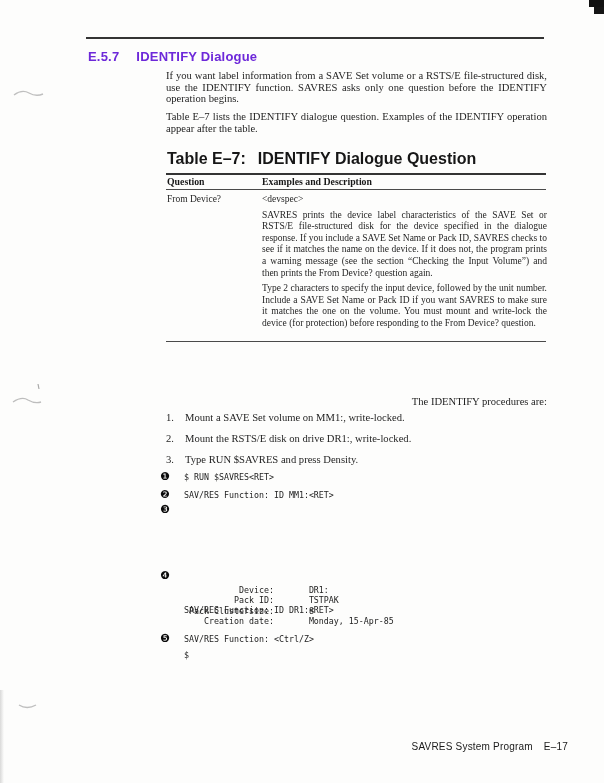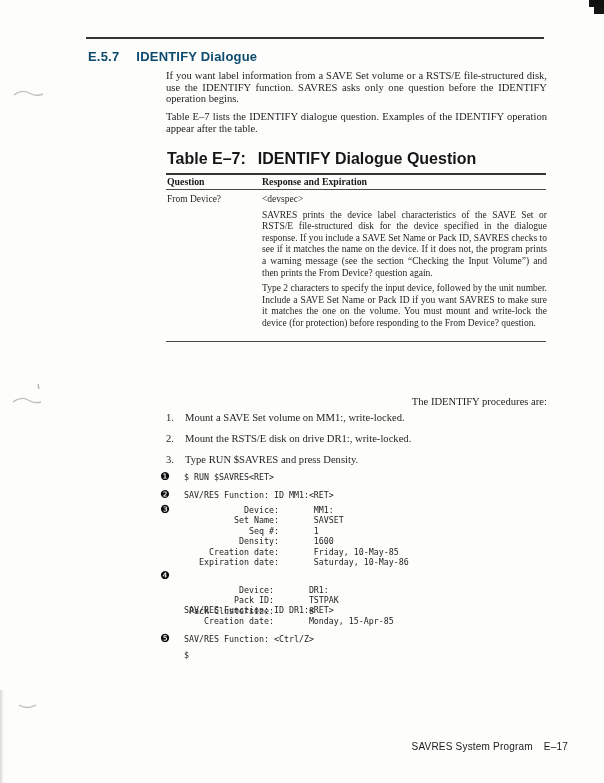--- a/index.html
+++ b/index.html
@@ -21,21 +21,21 @@
   .pencil { position: absolute; left: 0; top: 0; pointer-events: none; }
   
   .rule { position: absolute; background: #343434; }
   .rule-top      { left: 86px;  top: 37px;  width: 458px; height: 2px; }
   .rule-tbl-top  { left: 166px; top: 173px; width: 380px; height: 2px; }
   .rule-tbl-head { left: 166px; top: 189px; width: 380px; height: 1px; background:#4a4a4a; }
   .rule-tbl-bot  { left: 166px; top: 341px; width: 380px; height: 1px; background:#4a4a4a; }
   
   .heading { position: absolute; left: 88px; top: 49px; display: flex; gap: 17px;
     font-family: "Liberation Sans", sans-serif; font-weight: bold; font-size: 13px;
-    letter-spacing: .2px; color: #0c4a6e; }
+    letter-spacing: .2px; color: #6d28d9; }
   
   .body-par { position: absolute; left: 166px; width: 381px; font-size: 10.6px;
     line-height: 11.5px; text-align: justify; color: #1f1f1f; }
   .p-intro1 { top: 70px; }
   .p-intro2 { top: 111px; }
   .p-example { top: 352px; }
   .p-proc { top: 396px; text-align: right; }
   
   .tbl-caption { position: absolute; left: 167px; top: 150px; display: flex; gap: 12px;
     font-family: "Liberation Sans", sans-serif; font-weight: bold; font-size: 16px; color: #161616; }
@@ -96,21 +96,21 @@
   <p class="body-par p-intro1">If you want label information from a SAVE Set volume or a RSTS/E file-structured disk, use the IDENTIFY function. SAVRES asks only one question before the IDENTIFY operation begins.</p>
   <p class="body-par p-intro2">Table E–7 lists the IDENTIFY dialogue question. Examples of the IDENTIFY operation appear after the table.</p>
 
   <div class="tbl-caption">
     <span>Table E–7:</span>
     <span>IDENTIFY Dialogue Question</span>
   </div>
 
   <div class="rule rule-tbl-top"></div>
   <div class="tbl-colhead col-q">Question</div>
-  <div class="tbl-colhead col-r">Response and Expiration</div>
+  <div class="tbl-colhead col-r">Examples and Description</div>
   <div class="rule rule-tbl-head"></div>
   <div class="tbl-cell-q">From Device?</div>
   <div class="tbl-cell-r">
     <p class="devspec">&lt;devspec&gt;</p>
     <p>SAVRES prints the device label characteristics of the SAVE Set or RSTS/E file-structured disk for the device specified in the dialogue response. If you include a SAVE Set Name or Pack ID, SAVRES checks to see if it matches the name on the device. If it does not, the program prints a warning message (see the section “Checking the Input Volume”) and then prints the From Device? question again.</p>
     <p>Type 2 characters to specify the input device, followed by the unit number. Include a SAVE Set Name or Pack ID if you want SAVRES to make sure it matches the one on the volume. You must mount and write-lock the device (for protection) before responding to the From Device? question.</p>
   </div>
   <div class="rule rule-tbl-bot"></div>
 
   <p class="body-par p-proc">The IDENTIFY procedures are:</p>
@@ -134,28 +134,20 @@
   <div class="tgroup g1">
       <pre>$ RUN $SAVRES&lt;RET&gt;</pre>
     </div>
 
   <span class="tmarker m2">❷</span>
   <div class="tgroup g2">
       <pre>SAV/RES Function: ID MM1:&lt;RET&gt;</pre>
     </div>
 
   <span class="tmarker m3">❸</span>
-  <div class="tgroup g3">
-      <pre>            Device:       MM1:
-          Set Name:       SAVSET
-             Seq #:       1
-           Density:       1600
-     Creation date:       Friday, 10-May-85
-   Expiration date:       Saturday, 10-May-86</pre>
-    </div>
 
   <span class="tmarker m4">❹</span>
   <div class="tgroup g4">
       <pre>SAV/RES Function: ID DR1:&lt;RET&gt;</pre>
     </div>
 
   <div class="tgroup g5">
       <pre>           Device:       DR1:
           Pack ID:       TSTPAK
  Pack Clustersize:       8

